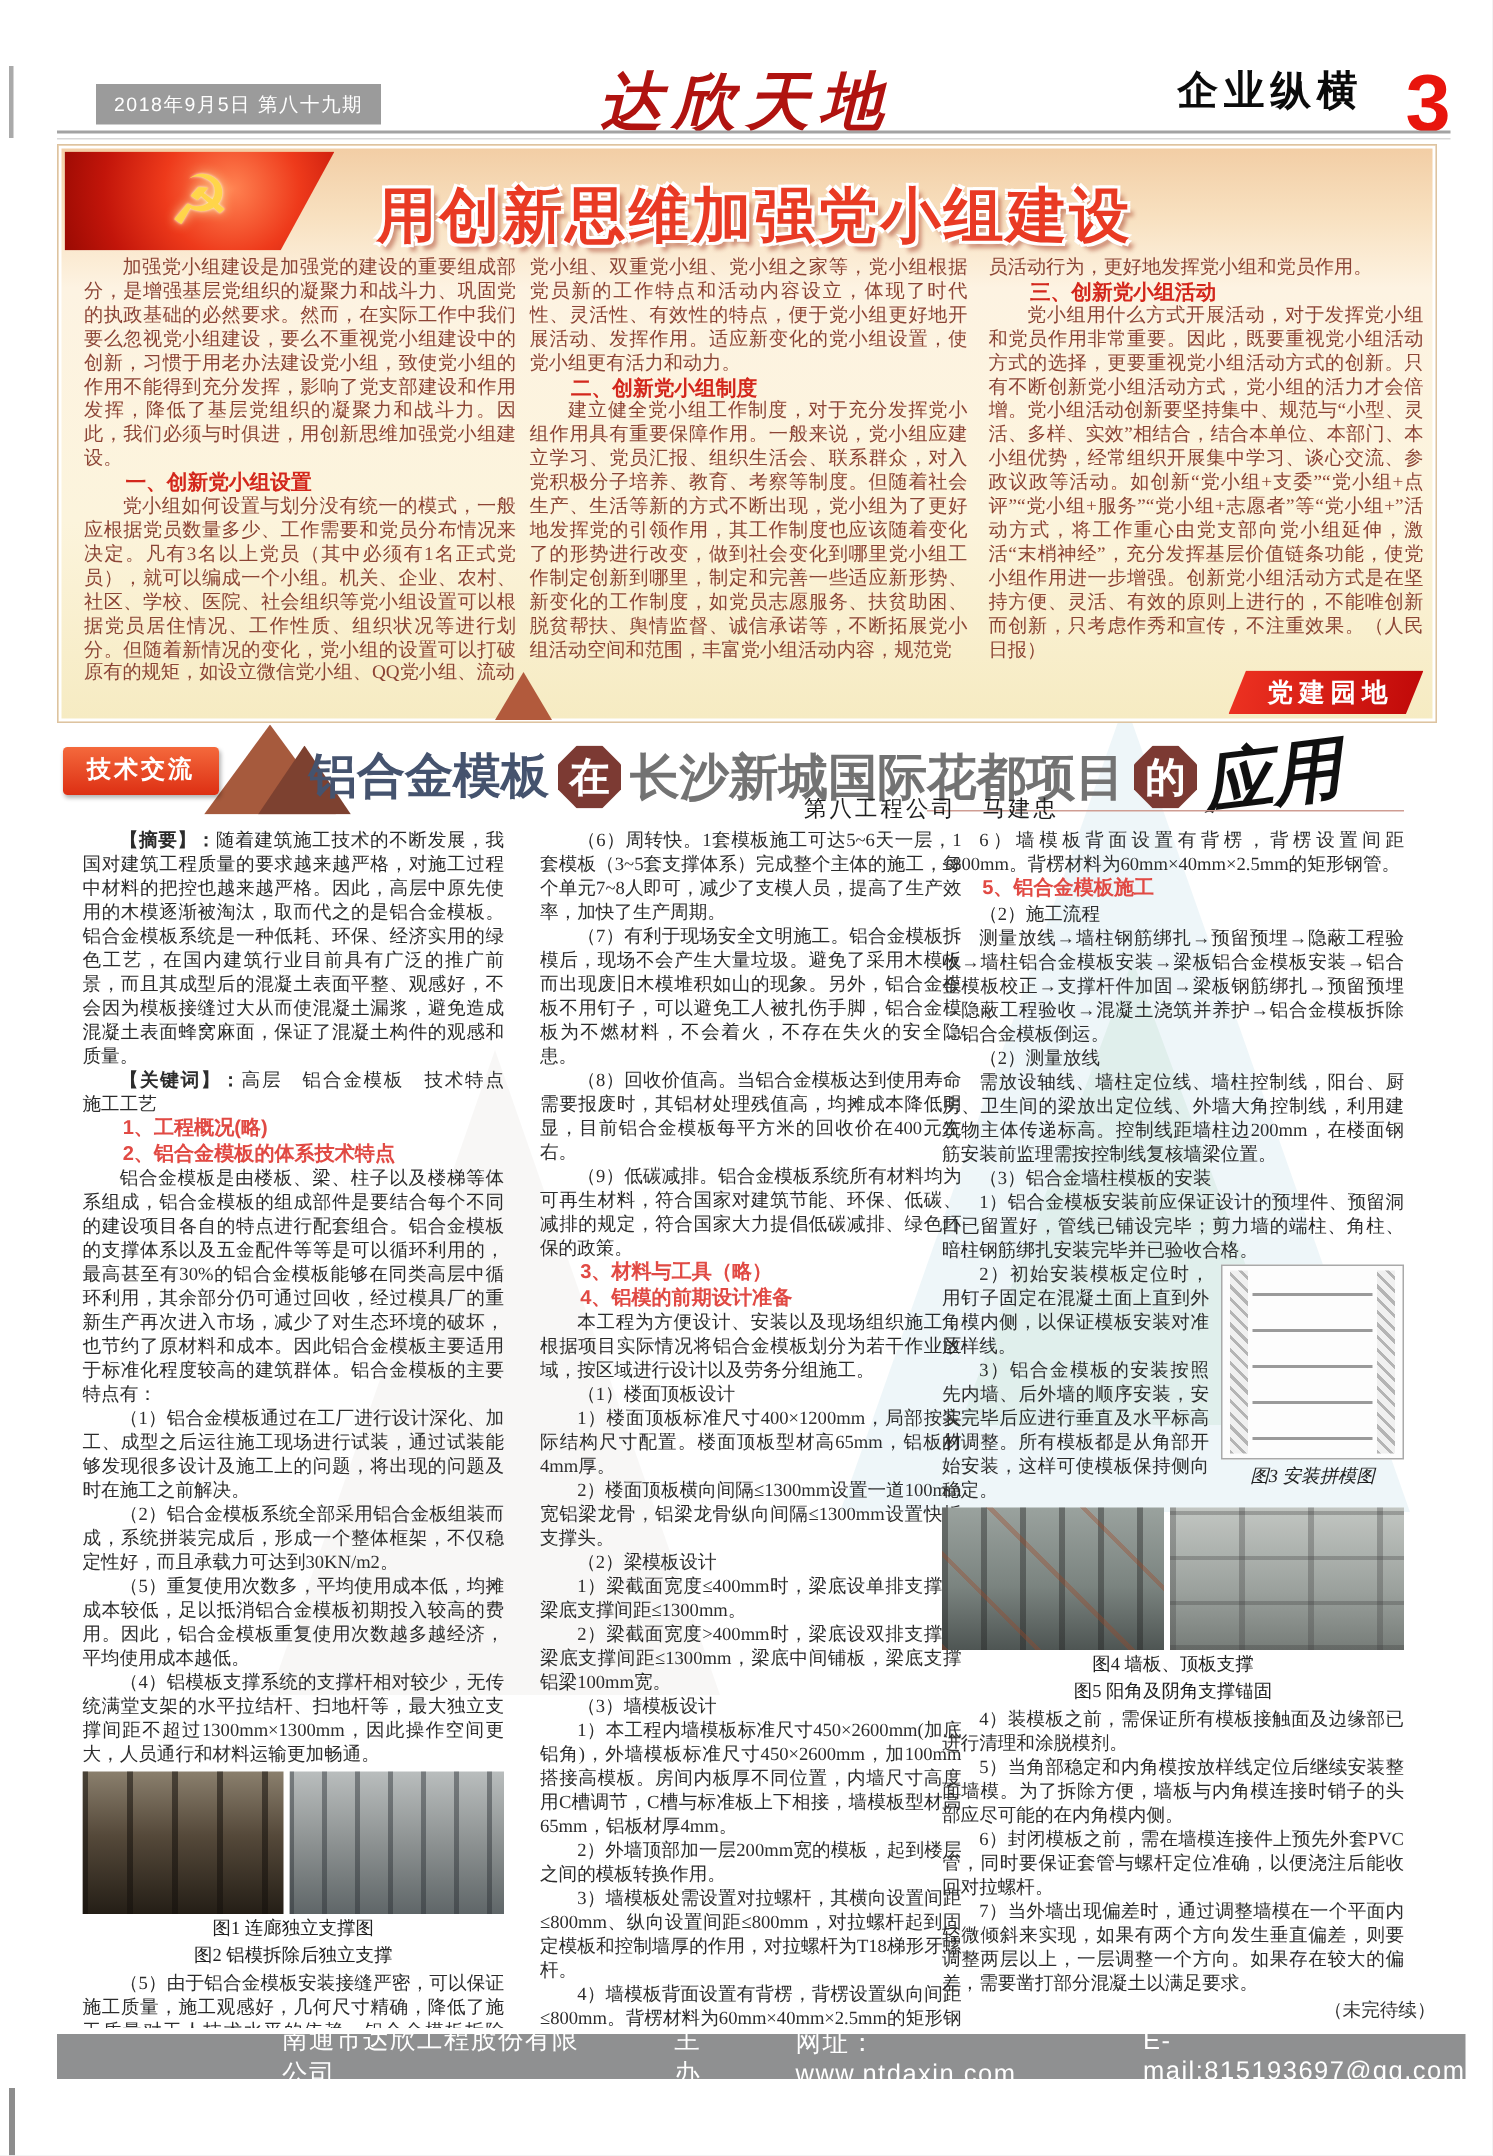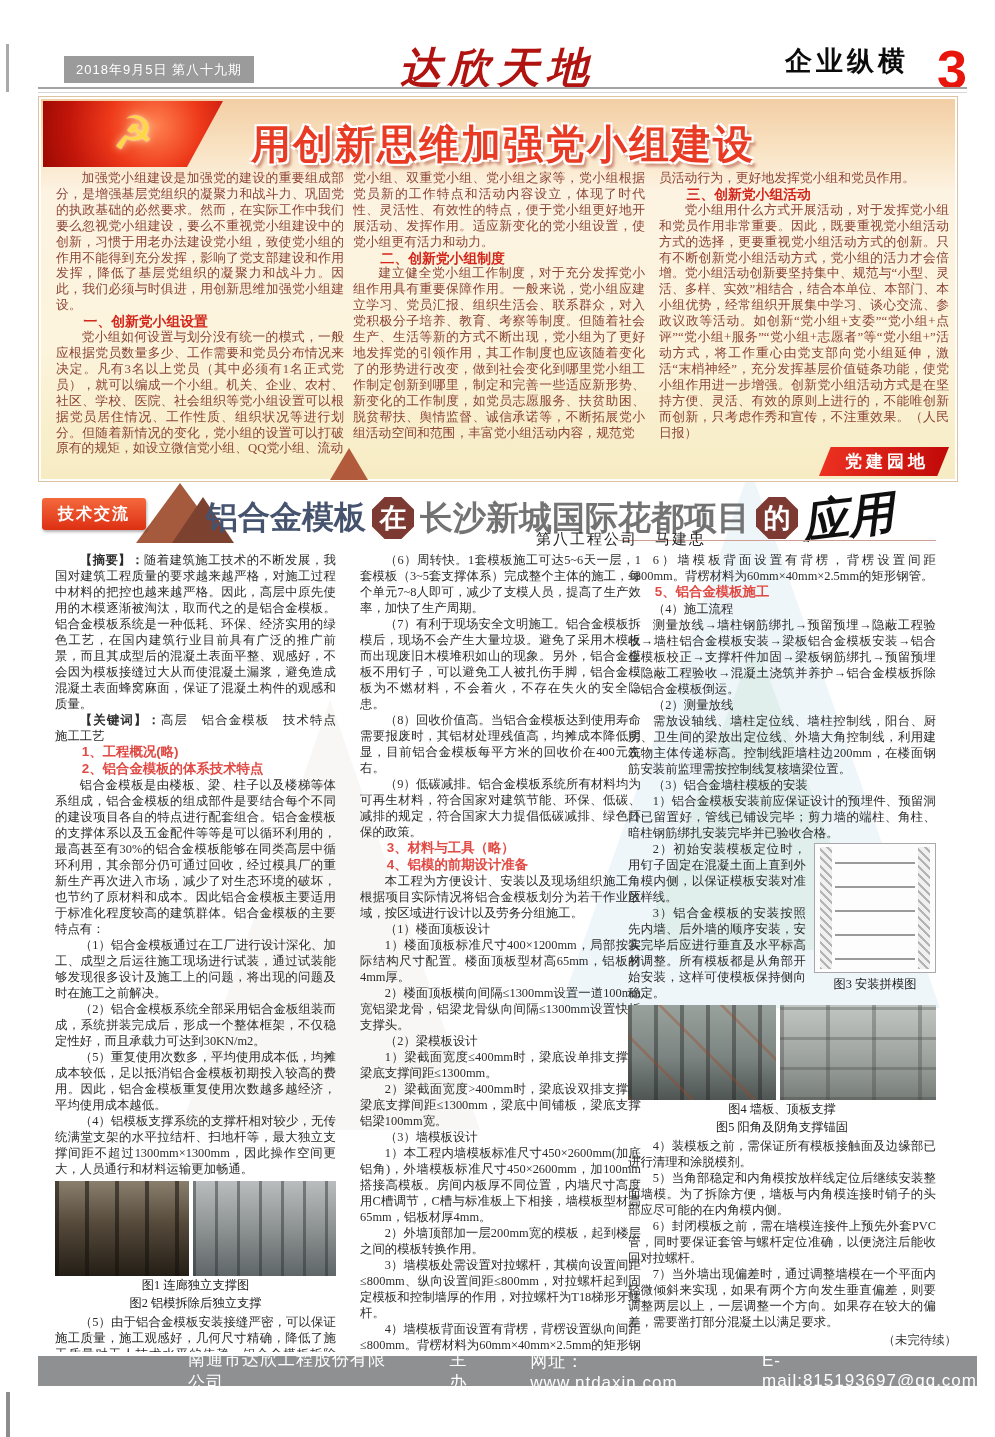--- a/index.html
+++ b/index.html
@@ -99,21 +99,21 @@
   .ph-b{background:repeating-linear-gradient(90deg,rgba(40,45,50,.45) 0 3px,transparent 3px 22px),
         linear-gradient(180deg,#b9bdbd,#8d9292 50%,#5f6668);}
   .ph-c{background:repeating-linear-gradient(45deg,rgba(160,70,35,.35) 0 3px,transparent 3px 44px),
         repeating-linear-gradient(90deg,rgba(30,30,30,.4) 0 4px,transparent 4px 26px),
         linear-gradient(180deg,#9aa29e,#7b8480 55%,#4e5553);}
   .ph-d{background:repeating-linear-gradient(0deg,rgba(60,60,60,.3) 0 3px,transparent 3px 30px),
         repeating-linear-gradient(90deg,rgba(70,70,70,.35) 0 4px,transparent 4px 46px),
         linear-gradient(180deg,#c2c6c2,#9aa09c 60%,#767c78);}
   .figcaps{display:flex;font-size:12.3px;line-height:18px;color:#222;flex-direction:column;}
   .figcaps span{flex:1;text-align:center;text-indent:0;}
-  .figfloat{float:right;width:122px;margin:2px 0 4px 8px;}
+  .figfloat{float:right;width:122px;margin:2px 0 4px 8px;font-style:italic;}
   .diagram{position:relative;height:128px;background:#fdfdfd;border:1px solid #a9a9a9;}
   .diagram::before,.diagram::after{content:"";position:absolute;top:3px;bottom:3px;width:12px;
         background:repeating-linear-gradient(45deg,#b4b4b4 0 2px,#f0f0f0 2px 6px);}
   .diagram::before{left:5px;}
   .diagram::after{right:5px;}
   .diagram .bars{position:absolute;left:20px;right:20px;top:12px;bottom:12px;
         background:repeating-linear-gradient(0deg,#9a9a9a 0 2px,transparent 2px 24px);}
   .figfloat .cap{font-size:12.3px;line-height:16px;text-align:center;margin-top:3px;color:#222;}
   .tbc{position:absolute;left:657px;width:300px;top:780px;text-align:right;
        font-size:12.4px;color:#333;}
@@ -219,21 +219,21 @@
         <p class="blk-p">2）梁截面宽度&gt;400mm时，梁底设双排支撑，梁底支撑间距≤1300mm，梁底中间铺板，梁底支撑铝梁100mm宽。</p>
         <p class="blk-p">（3）墙模板设计</p>
         <p class="blk-p">1）本工程内墙模板标准尺寸450×2600mm(加底铝角)，外墙模板标准尺寸450×2600mm，加100mm搭接高模板。房间内板厚不同位置，内墙尺寸高度用C槽调节，C槽与标准板上下相接，墙模板型材高65mm，铝板材厚4mm。</p>
         <p class="blk-p">2）外墙顶部加一层200mm宽的模板，起到楼层之间的模板转换作用。</p>
         <p class="blk-p">3）墙模板处需设置对拉螺杆，其横向设置间距≤800mm、纵向设置间距≤800mm，对拉螺杆起到固定模板和控制墙厚的作用，对拉螺杆为T18梯形牙螺杆。</p>
         <p class="blk-p">4）墙模板背面设置有背楞，背楞设置纵向间距≤800mm。背楞材料为60mm×40mm×2.5mm的矩形钢管。</p>
       </div>
     <div class="a2col a2c3">
         <p class="blk-p">6）墙模板背面设置有背楞，背楞设置间距≤800mm。背楞材料为60mm×40mm×2.5mm的矩形钢管。</p>
         <p class="blk-h">5、铝合金模板施工</p>
-        <p class="blk-p">（4）施工流程</p>
+        <p class="blk-p">（2）施工流程</p>
         <p class="blk-p">测量放线→墙柱钢筋绑扎→预留预埋→隐蔽工程验收→墙柱铝合金模板安装→梁板铝合金模板安装→铝合金模板校正→支撑杆件加固→梁板钢筋绑扎→预留预埋→隐蔽工程验收→混凝土浇筑并养护→铝合金模板拆除→铝合金模板倒运。</p>
         <p class="blk-p">（2）测量放线</p>
         <p class="blk-p">需放设轴线、墙柱定位线、墙柱控制线，阳台、厨房、卫生间的梁放出定位线、外墙大角控制线，利用建筑物主体传递标高。控制线距墙柱边200mm，在楼面钢筋安装前监理需按控制线复核墙梁位置。</p>
         <p class="blk-p">（3）铝合金墙柱模板的安装</p>
         <p class="blk-p">1）铝合金模板安装前应保证设计的预埋件、预留洞口已留置好，管线已铺设完毕；剪力墙的端柱、角柱、暗柱钢筋绑扎安装完毕并已验收合格。</p>
         <div class="figfloat">
           <div class="diagram">
             <div class="bars"></div>
           </div>
           <div class="cap">图3 安装拼模图</div>

